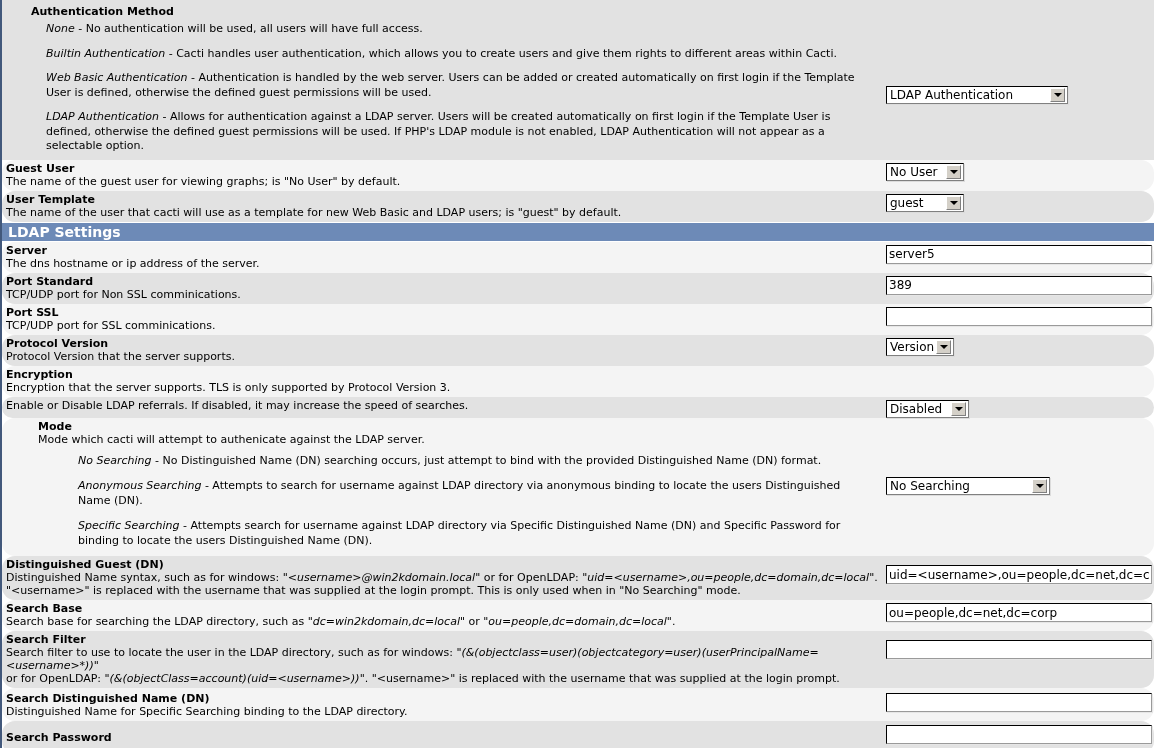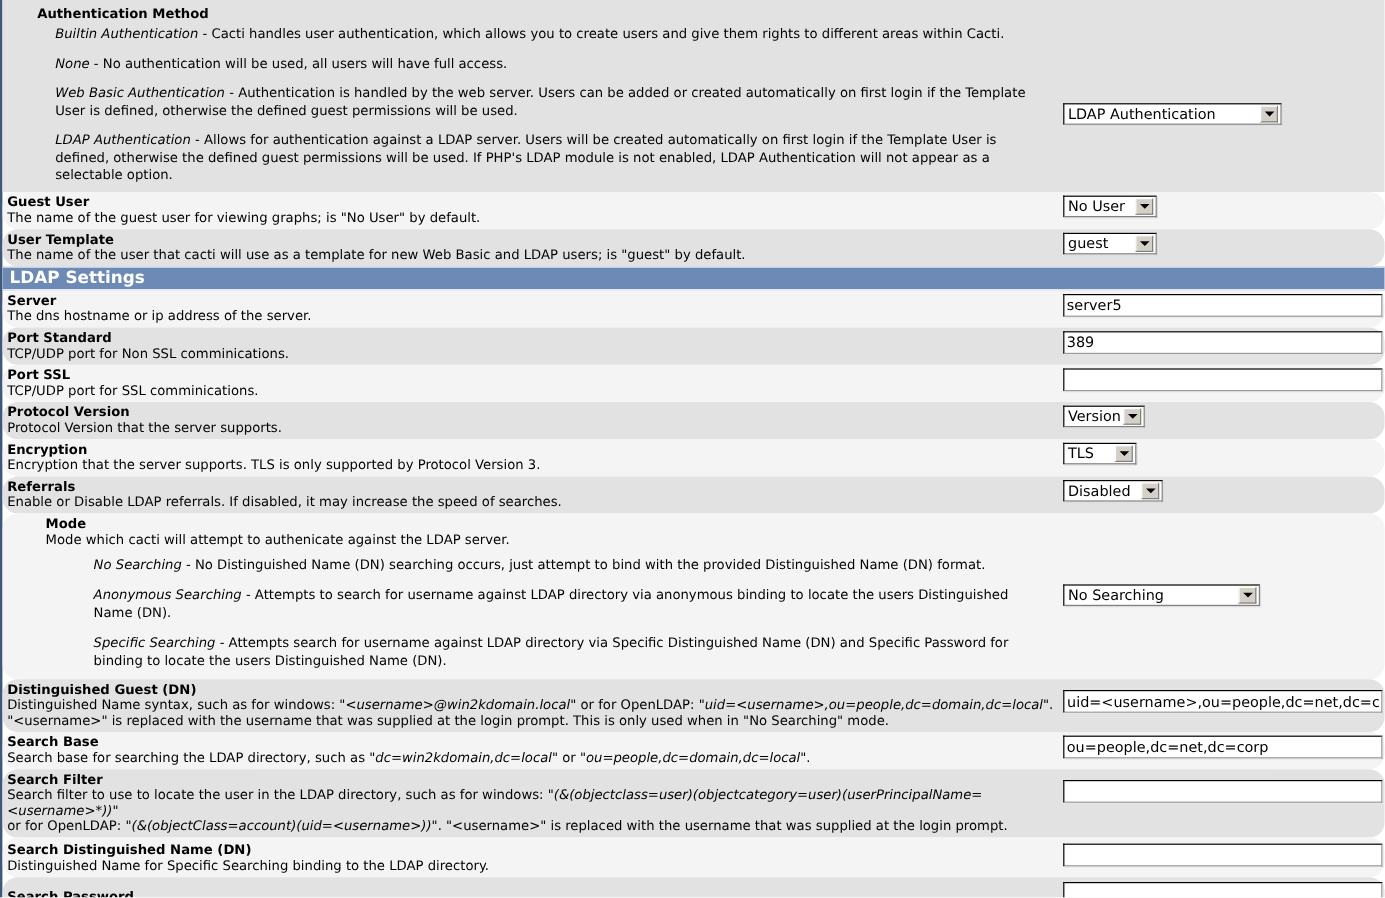--- a/index.html
+++ b/index.html
@@ -183,22 +183,22 @@
 </style>
 </head>
 <body>
 
 <div id="page">
 
   <div class="explain-block">
     <div class="hdr">Authentication Method</div>
     <div class="explain-wrap">
       <div class="explain-text">
+        <p class="explain-p"><i>None</i><span> - No authentication will be used, all users will have full access.</span></p>
         <p class="explain-p"><i>Builtin Authentication</i><span> - Cacti handles user authentication, which allows you to create users and give them rights to different areas within Cacti.</span></p>
-        <p class="explain-p"><i>None</i><span> - No authentication will be used, all users will have full access.</span></p>
         <p class="explain-p"><i>Web Basic Authentication</i><span> - Authentication is handled by the web server. Users can be added or created automatically on first login if the Template User is defined, otherwise the defined guest permissions will be used.</span></p>
         <p class="explain-p"><i>LDAP Authentication</i><span> - Allows for authentication against a LDAP server. Users will be created automatically on first login if the Template User is defined, otherwise the defined guest permissions will be used. If PHP's LDAP module is not enabled, LDAP Authentication will not appear as a selectable option.</span></p>
       </div>
       <div class="ctl" style="padding-top:64px;">
         <div class="sel" style="width:182px;">
           <span class="sel-label">LDAP Authentication</span>
           <span class="arrow-box">
               <span class="tri"></span>
             </span>
         </div>
@@ -281,33 +281,24 @@
           </span>
       </div>
     </div>
   </div>
 
   <div class="row shade-a">
     <div class="desc">
       <div class="field-title">Encryption</div>
       <div class="field-sub">Encryption that the server supports. TLS is only supported by Protocol Version 3.</div>
     </div>
-    <div class="ctl">
-      <div class="sel" style="width:61px;">
-        <span class="sel-label">TLS</span>
-        <span class="arrow-box">
-            <span class="tri"></span>
-          </span>
-      </div>
-    </div>
-  </div>
-
-  <div class="row shade-b">
-    <div class="desc">
-      <div class="field-title">Referrals</div>
+  </div>
+
+  <div class="row shade-b">
+    <div class="desc">
       <div class="field-sub">Enable or Disable LDAP referrals. If disabled, it may increase the speed of searches.</div>
     </div>
     <div class="ctl">
       <div class="sel" style="width:83px;">
         <span class="sel-label">Disabled</span>
         <span class="arrow-box">
             <span class="tri"></span>
           </span>
       </div>
     </div>

